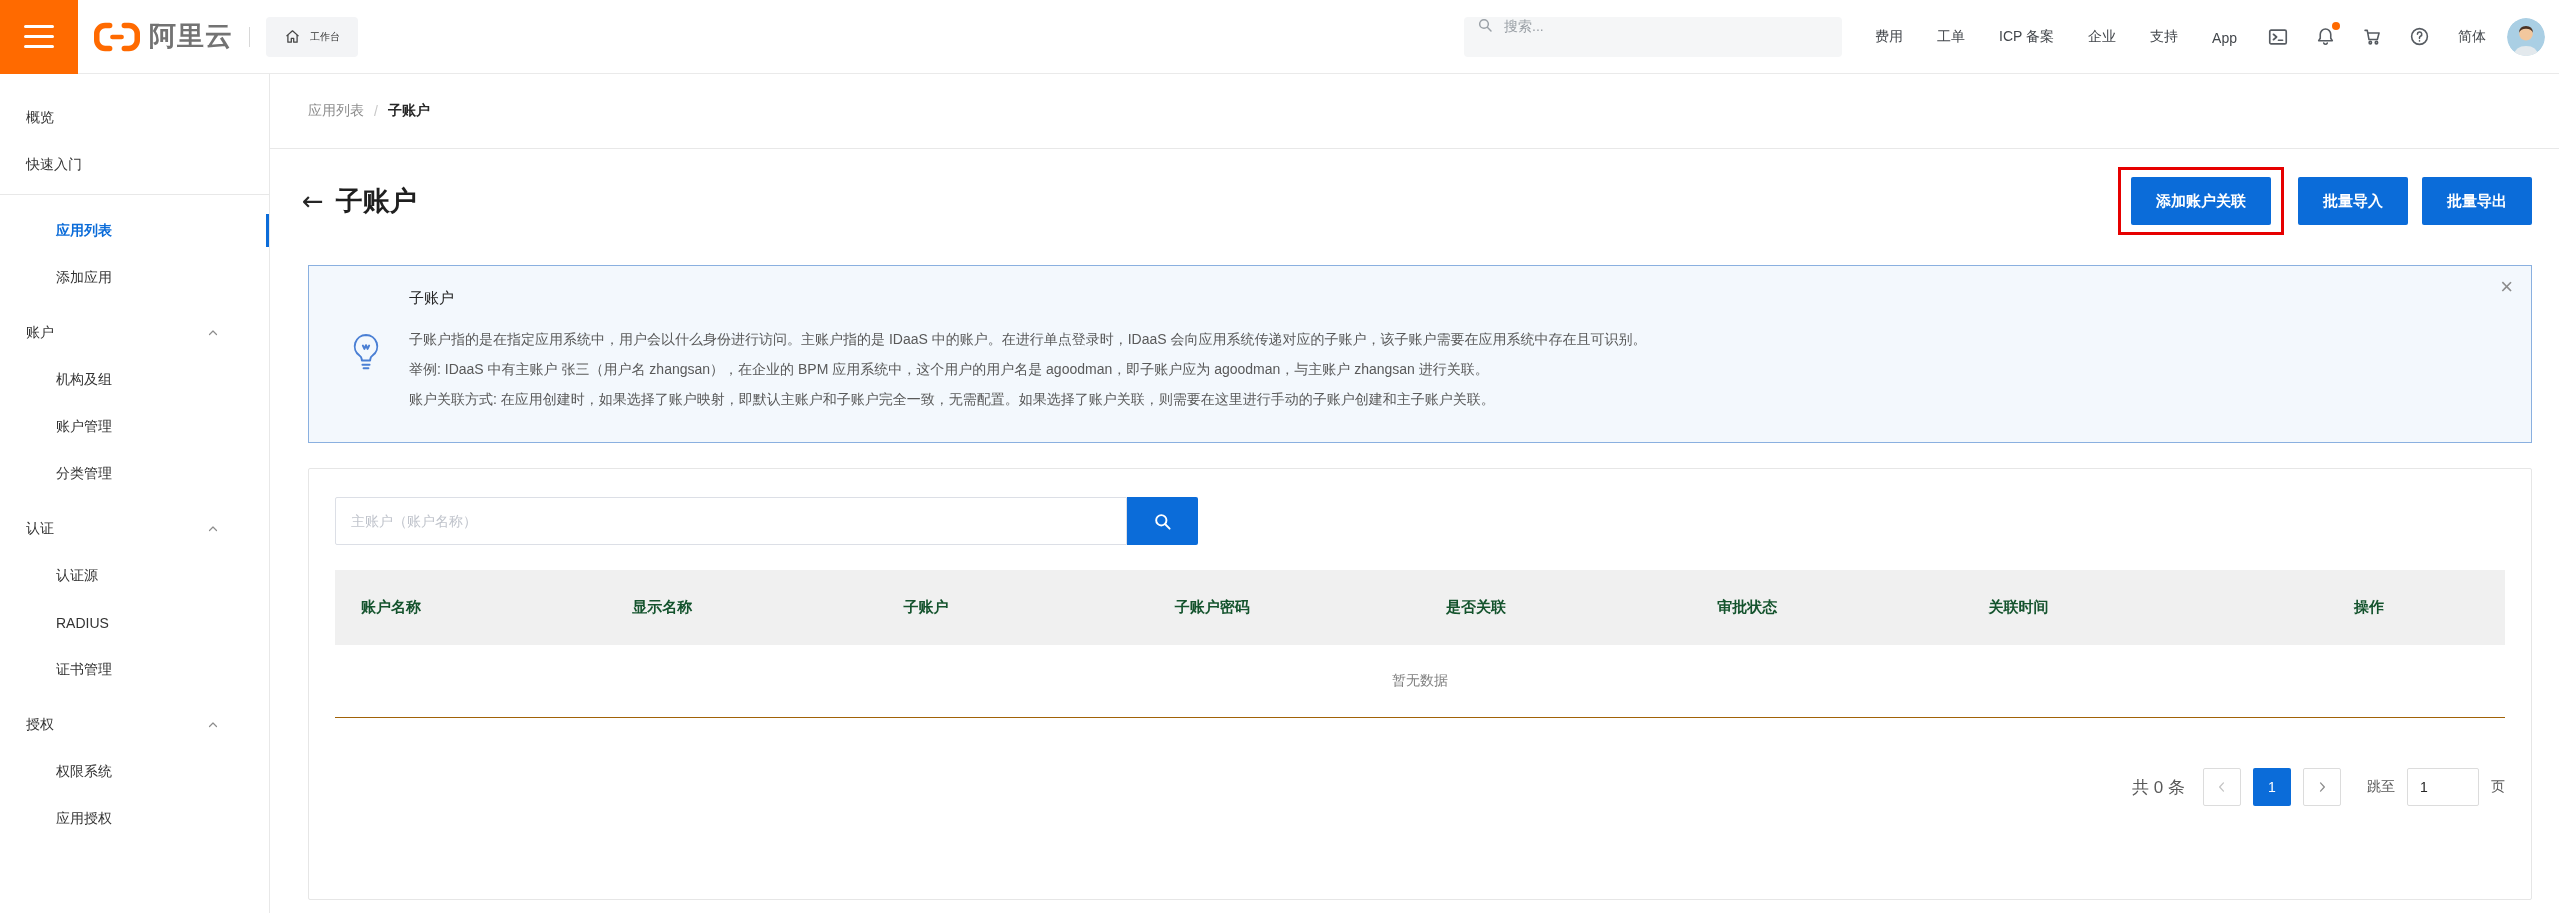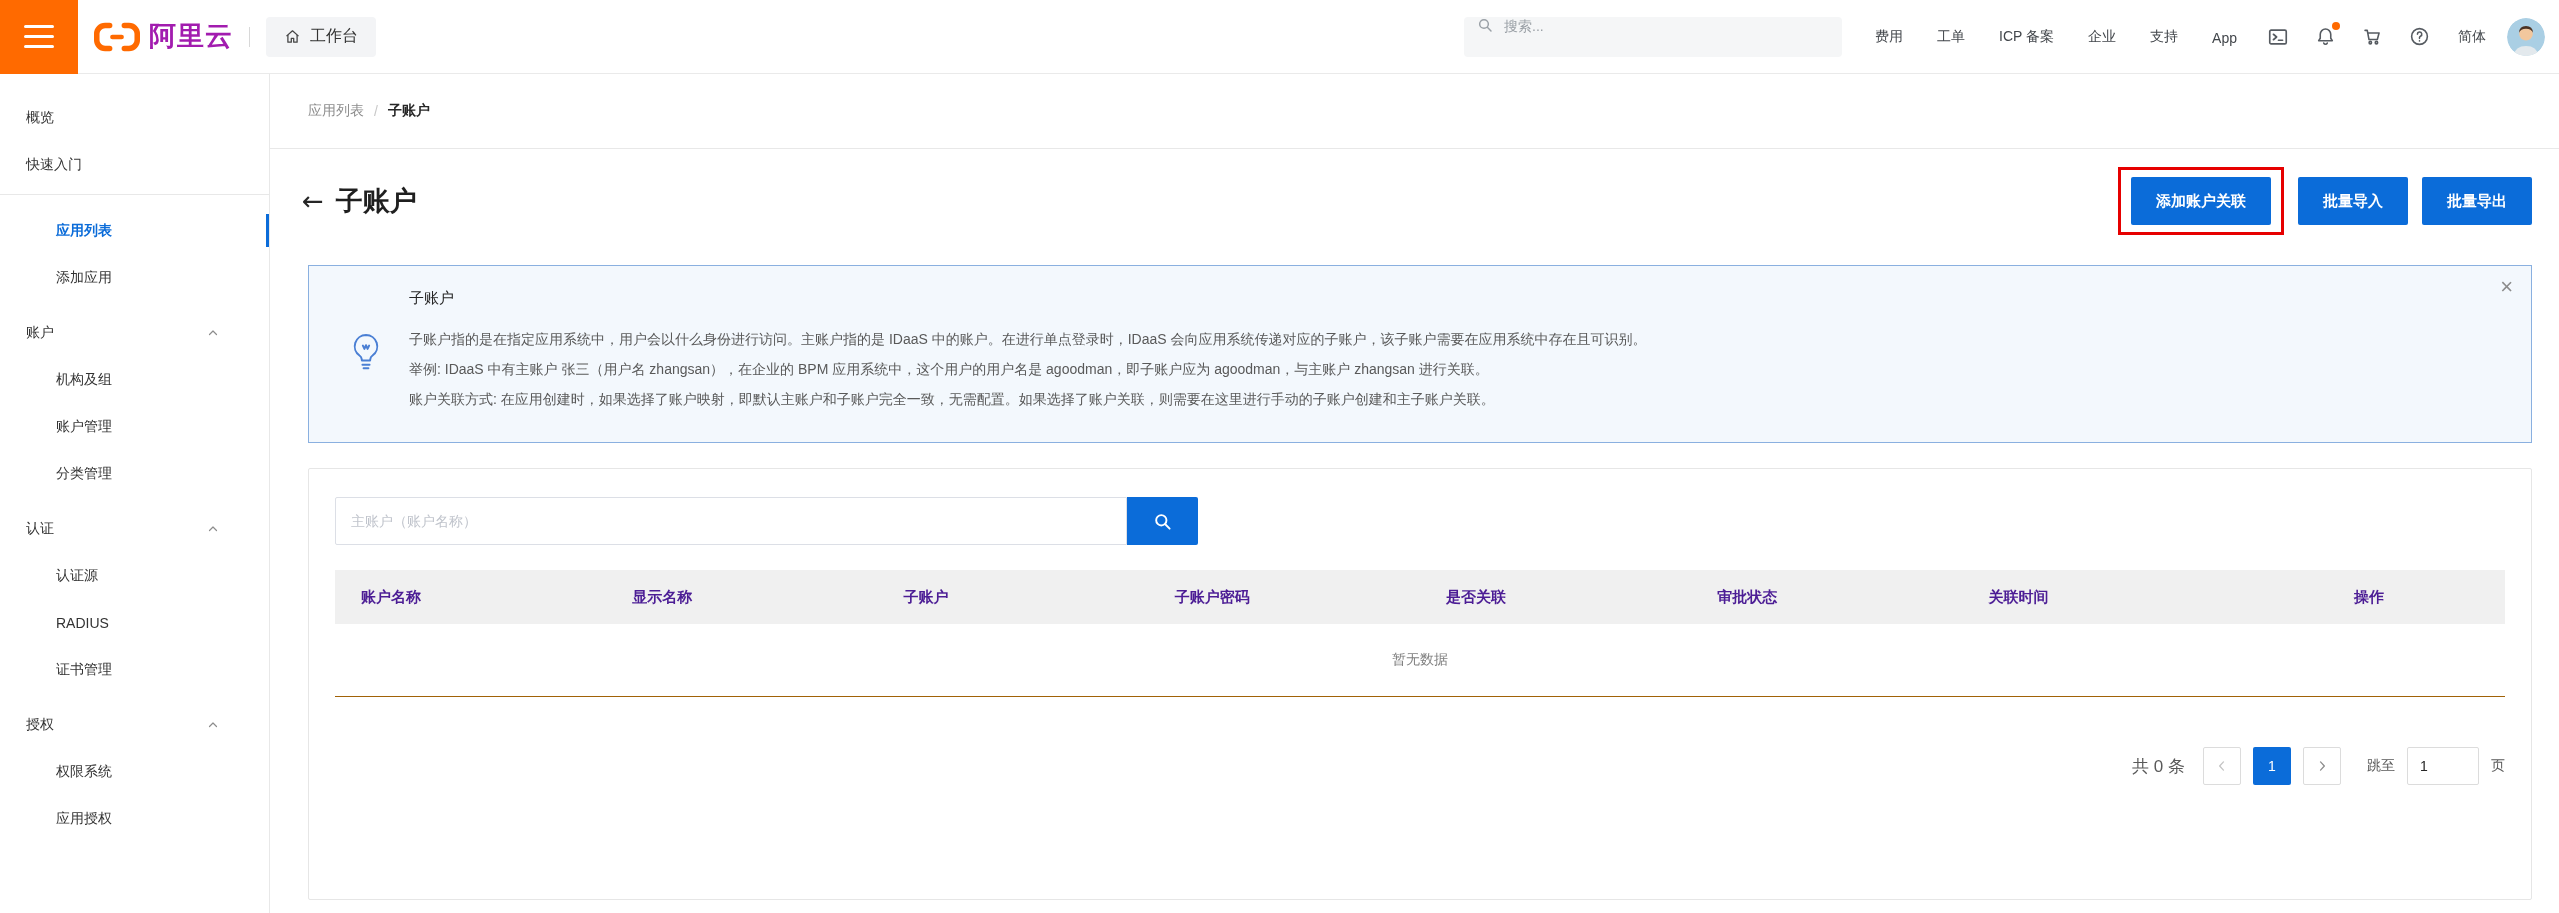--- a/index.html
+++ b/index.html
@@ -5,23 +5,23 @@
   * { box-sizing: border-box; }
   html,body { margin:0; padding:0; }
   body { font-family:"Liberation Sans","DejaVu Sans",sans-serif; background:#fff; }
   .page { width:2559px; height:913px; background:#fff; overflow:hidden; position:relative; }
 
   
   .topbar { height:74px; display:flex; align-items:center; background:#fff; border-bottom:1px solid #eaeaea; position:relative; z-index:2; }
   .hamburger { width:78px; height:74px; background:#ff6a00; display:flex; flex-direction:column; justify-content:center; align-items:center; gap:7px; cursor:pointer; flex:none; }
   .hamburger i { display:block; width:30px; height:3px; background:#fff; border-radius:2px; }
   .brand { display:flex; align-items:center; gap:9px; margin-left:16px; cursor:pointer; }
-  .brand-text { font-size:27px; font-weight:bold; color:#a21caf; letter-spacing:1px; line-height:1; }
+  .brand-text { font-size:27px; font-weight:bold; color:#737373; letter-spacing:1px; line-height:1; }
   .tb-sep { width:1px; height:20px; background:#d8d8d8; margin:0 16px; flex:none; }
-  .workbench { height:40px; padding:0 18px; background:#f3f4f6; border-radius:4px; display:flex; align-items:center; gap:9px; font-size:16px; color:#333; cursor:pointer; }
+  .workbench { height:40px; padding:0 18px; background:#f3f4f6; border-radius:4px; display:flex; align-items:center; gap:9px; font-size:10px; color:#333; cursor:pointer; }
   .tb-search { margin-left:auto; width:378px; height:40px; background:#f5f6f7; border-radius:4px; display:flex; align-items:flex-start; padding:0 13px; gap:9px; flex:none; }
   .tb-search svg { color:#9aa0a6; flex:none; }
   .tb-search input { border:none; background:transparent; outline:none; font-size:14px; color:#333; width:100%; font-family:inherit; }
   .tb-search input::placeholder { color:#9aa0a6; }
   .tb-links { display:flex; align-items:flex-end; margin-left:16px; }
   .tb-link { font-size:14px; color:#42464b; margin:0 17px; cursor:pointer; white-space:nowrap; }
   .tb-icons { display:flex; align-items:center; }
   .tb-iconbtn { margin:0 13px; color:#565b61; display:flex; cursor:pointer; position:relative; }
   .bell-dot { position:absolute; top:-4px; right:-4px; width:8px; height:8px; background:#ff6a00; border-radius:50%; }
   .tb-lang { font-size:14px; color:#42464b; margin:0 15px; cursor:pointer; }
@@ -60,21 +60,21 @@
 
   .card { margin:25px 27px 0 38px; border:1px solid #e6e6e6; border-radius:2px; background:#fff; height:432px; display:flex; flex-direction:column; }
   .card-header { height:72px; flex:none; display:flex; align-items:center; padding-left:26px; font-size:17px; font-weight:bold; color:#262626; border-bottom:1px solid #ededed; }
   .search-row { margin:28px 26px 0; display:flex; flex:none; }
   .search-input { width:792px; height:48px; border:1px solid #dcdfe6; border-radius:2px 0 0 2px; padding:0 15px; font-size:14px; color:#333; outline:none; font-family:inherit; }
   .search-input::placeholder { color:#c0c4cc; }
   .search-btn { width:71px; height:48px; background:#0b6cd9; border:none; border-radius:0 2px 2px 0; display:flex; align-items:center; justify-content:center; color:#fff; cursor:pointer; }
 
   .table-wrap { margin:25px 26px 0; flex:none; }
   table { width:100%; border-collapse:collapse; table-layout:fixed; }
-  th { height:54px; background:#f0f0f0; font-size:15px; color:#4c1d95; text-align:left; padding-left:26px; font-weight:bold; }
+  th { height:75px; background:#f0f0f0; font-size:15px; color:#14532d; text-align:left; padding-left:26px; font-weight:bold; }
   th.col-op { text-align:center; padding-left:0; }
   .empty-row { height:73px; display:flex; align-items:center; justify-content:center; font-size:14px; color:#808080; border-bottom:1px solid #a16207; }
 
   .pagination { margin:50px 26px 0; display:flex; align-items:center; justify-content:flex-end; gap:12px; flex:none; }
   .pg-total { font-size:17px; color:#595959; margin-right:6px; }
   .pg-btn { width:38px; height:38px; border:1px solid #dcdcdc; border-radius:2px; background:#fff; display:flex; align-items:center; justify-content:center; color:#c4c4c4; cursor:pointer; }
   .pg-btn.next { color:#8c8c8c; }
   .pg-current { width:38px; height:38px; background:#0b6cd9; color:#fff; font-size:14px; display:flex; align-items:center; justify-content:center; border-radius:2px; cursor:pointer; }
   .pg-jump-label { font-size:14px; color:#595959; margin-left:14px; }
   .pg-input { width:72px; height:38px; border:1px solid #dcdcdc; border-radius:2px; padding:0 12px; font-size:14px; color:#262626; outline:none; font-family:inherit; }

